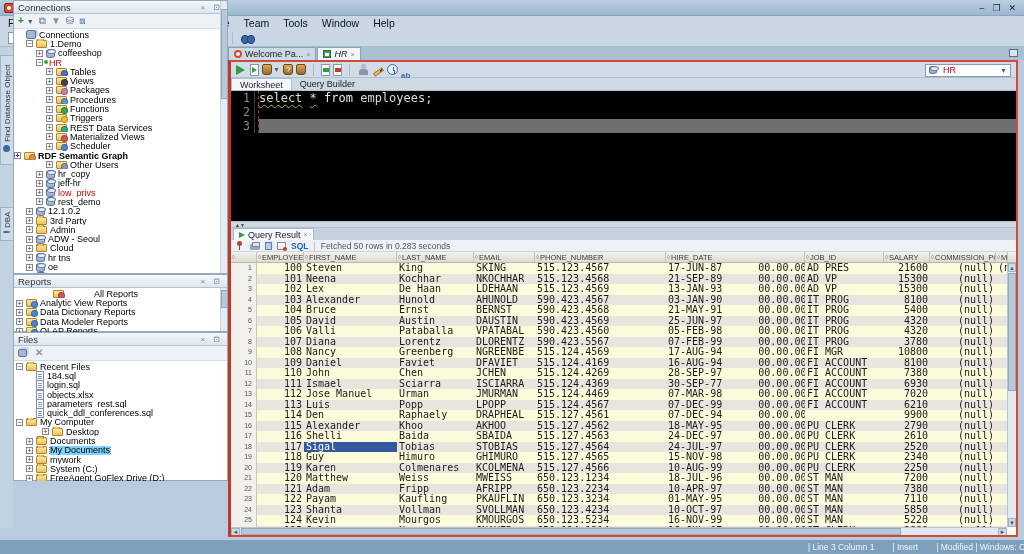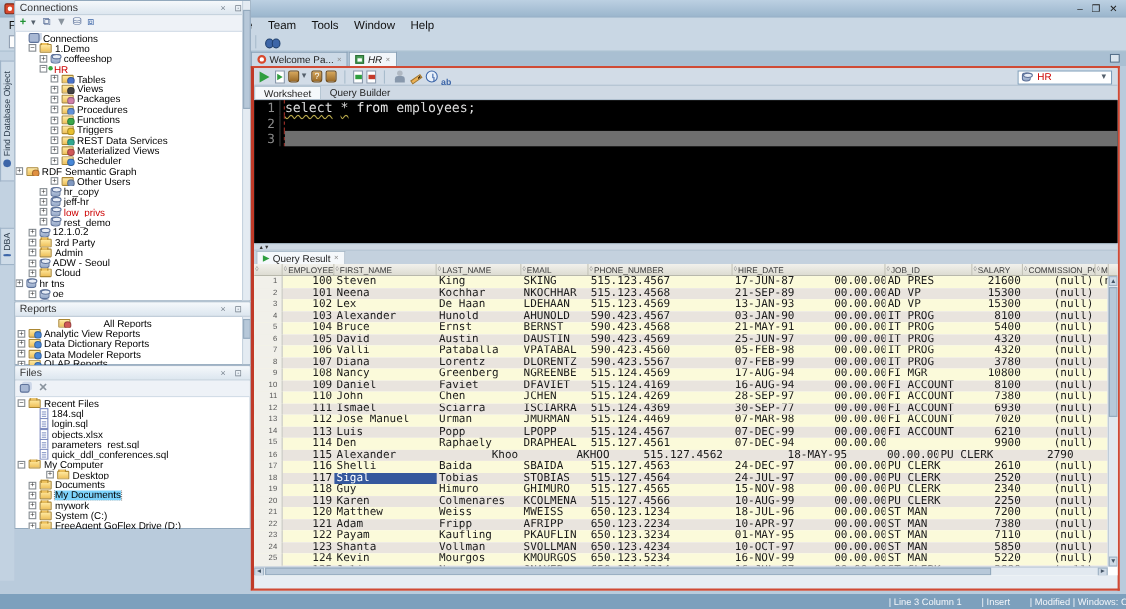--- a/index.html
+++ b/index.html
@@ -293,21 +293,21 @@
         <div class="trow" style="height: 9.3px; padding-left: 32px;">
           <span class="exp">+</span>
           <span class="tic tic-cat" style="--dot: #d05858;"></span>
           <span class="tlabel">Materialized Views</span>
         </div>
         <div class="trow" style="height: 9.3px; padding-left: 32px;">
           <span class="exp">+</span>
           <span class="tic tic-cat" style="--dot: #4888d8;"></span>
           <span class="tlabel">Scheduler</span>
         </div>
-        <div class="trow" style="height: 9.3px; ">
+        <div class="trow" style="height: 9.3px;  font-weight: bold;">
           <span class="exp">+</span>
           <span class="tic tic-cat" style="--dot: #e09040;"></span>
           <span class="tlabel">RDF Semantic Graph</span>
         </div>
         <div class="trow" style="height: 9.3px; padding-left: 32px;">
           <span class="exp">+</span>
           <span class="tic tic-cat" style="--dot: #8098c0;"></span>
           <span class="tlabel">Other Users</span>
         </div>
         <div class="trow" style="height: 9.3px; padding-left: 22px;">
@@ -348,21 +348,21 @@
         <div class="trow" style="height: 9.3px; padding-left: 12px;">
           <span class="exp">+</span>
           <span class="tic tic-db"></span>
           <span class="tlabel">ADW - Seoul</span>
         </div>
         <div class="trow" style="height: 9.3px; padding-left: 12px;">
           <span class="exp">+</span>
           <span class="tic tic-folder"></span>
           <span class="tlabel">Cloud</span>
         </div>
-        <div class="trow" style="height: 9.3px; ">
+        <div class="trow" style="height: 9.3px; padding-left: 12px;">
           <span class="exp">+</span>
           <span class="tic tic-db"></span>
           <span class="tlabel">hr tns</span>
         </div>
         <div class="trow" style="height: 9.3px; padding-left: 12px;">
           <span class="exp">+</span>
           <span class="tic tic-db"></span>
           <span class="tlabel">oe</span>
         </div>
         <div class="trow" style="height: 9.3px; padding-left: 12px;">
@@ -552,20 +552,29 @@
         </div>
       </div>
     <div id="splitter">▲▼</div>
     <div id="rtabrow">
       <div class="rtab">
         <span class="play"></span>
         <span>Query Result</span>
         <span class="x">×</span>
       </div>
     </div>
+    <div id="rtoolbar">
+      <span class="ri ri-pin"></span>
+      <span class="ri ri-print"></span>
+      <span class="ri ri-pages"></span>
+      <span class="ri ri-grid"></span>
+      <span class="ri-sql">SQL</span>
+      <span style="color:#aab4be;">|</span>
+      <span id="fetchmsg">Fetched 50 rows in 0.283 seconds</span>
+    </div>
     <div id="grid">
       <div id="ghead">
           <span class="hcell" style="width: 26px; min-width: 26px;">
             <span></span>
           </span>
           <span class="hcell" style="width: 47px;">
             <span>EMPLOYEE_ID</span>
           </span>
           <span class="hcell" style="width: 93px;">
             <span>FIRST_NAME</span>
@@ -788,21 +797,21 @@
             <span class="gcell" style="width: 139px;">07-DEC-94      00.00.00</span>
             <span class="gcell" style="width: 79px; margin-top: 18px;">PU MAN</span>
             <span class="gcell r" style="width: 46px;">9900</span>
             <span class="gcell r" style="width: 66px;">(null)</span>
             <span class="gcell" style="width: 12px;"></span>
           </div>
           <div class="g-row even">
             <span class="gcell rownum" style="width: 26px;">16</span>
             <span class="gcell r" style="width: 47px;">115</span>
             <span class="gcell" style="width: 93px;">Alexander</span>
-            <span class="gcell" style="width: 77px; margin-left: 48px;">Khoo</span>
+            <span class="gcell" style="width: 77px;">Khoo</span>
             <span class="gcell" style="width: 61px;">AKHOO</span>
             <span class="gcell" style="width: 131px;">515.127.4562</span>
             <span class="gcell" style="width: 139px;">18-MAY-95      00.00.00</span>
             <span class="gcell" style="width: 79px;">PU CLERK</span>
             <span class="gcell r" style="width: 46px;">2790</span>
             <span class="gcell r" style="width: 66px;">(null)</span>
             <span class="gcell" style="width: 12px;"></span>
           </div>
           <div class="g-row odd">
             <span class="gcell rownum" style="width: 26px;">17</span>

